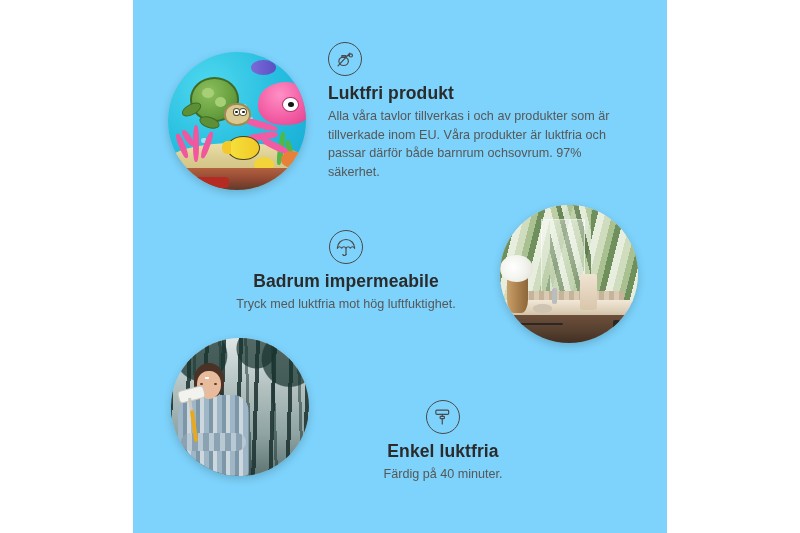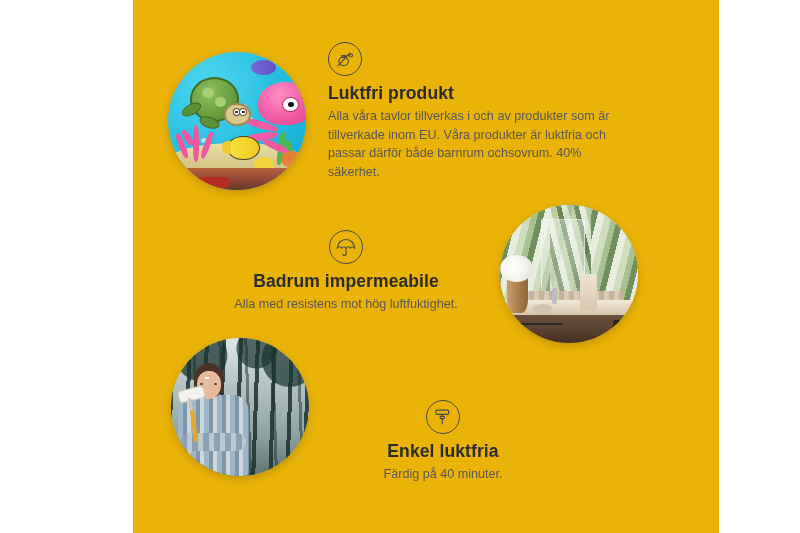--- a/index.html
+++ b/index.html
@@ -10,22 +10,22 @@
     overflow:hidden;
   }
   .canvas{
     position:relative;
     width:800px;height:533px;
     background:#ffffff;
   }
   .panel{
     position:absolute;
     left:133px;top:0;
-    width:586px;height:533px;
-    background:#eab308;
+    width:534px;height:533px;
+    background:#7dd3fc;
     overflow:hidden;
   }
 
   
   .medallion{
     position:absolute;
     border-radius:50%;
     overflow:hidden;
     box-shadow:0 3px 9px rgba(0,0,0,0.18);
   }
@@ -367,34 +367,34 @@
       <div class="icon-circle">
         <svg width="22" height="22" viewBox="0 0 24 24" fill="none" stroke="#4a4a4a" stroke-width="1.3" stroke-linecap="round">
           <ellipse cx="10.5" cy="14.5" rx="5.2" ry="4.6"></ellipse>
           <path d="M8.6 10.2 h3.8 v-1.8 h-3.8 z"></path>
           <path d="M14.2 8.4 h2.6"></path>
           <circle cx="18.4" cy="8.1" r="1.7"></circle>
           <path d="M4.4 19.4 L17.2 5.6"></path>
         </svg>
       </div>
       <div class="f-title">Luktfri produkt</div>
-      <p class="f-body">Alla våra tavlor tillverkas i och av produkter som är tillverkade inom EU. Våra produkter är luktfria och passar därför både barnrum ochsovrum. 40% säkerhet.</p>
+      <p class="f-body">Alla våra tavlor tillverkas i och av produkter som är tillverkade inom EU. Våra produkter är luktfria och passar därför både barnrum ochsovrum. 97% säkerhet.</p>
     </div>
 
     <div class="feature" id="f2">
       <div class="icon-circle">
         <svg width="22" height="22" viewBox="0 0 24 24" fill="none" stroke="#4a4a4a" stroke-width="1.3" stroke-linecap="round" stroke-linejoin="round">
           <path d="M2.6 13.2 a9.4 9.4 0 0 1 18.8 0"></path>
           <path d="M2.6 13.2 q2.35 -3 4.7 0 q2.35 -3 4.7 0 q2.35 -3 4.7 0 q2.35 -3 4.7 0"></path>
           <path d="M12 13.2 V20.2"></path>
           <path d="M12 20.2 a1.9 1.9 0 0 1 -3.4 0.1"></path>
         </svg>
       </div>
       <div class="f-title">Badrum impermeabile</div>
-      <p class="f-body">Alla med resistens mot hög luftfuktighet.</p>
+      <p class="f-body">Tryck med luktfria mot hög luftfuktighet.</p>
     </div>
 
     <div class="medallion" id="m2">
       <div class="scene">
         <div class="bath-wall"></div>
         <div class="bath-mirror"></div>
         <div class="bath-splash"></div>
         <div class="bath-counter"></div>
         <div class="bath-tap"></div>
         <div class="bath-bottle"></div>

